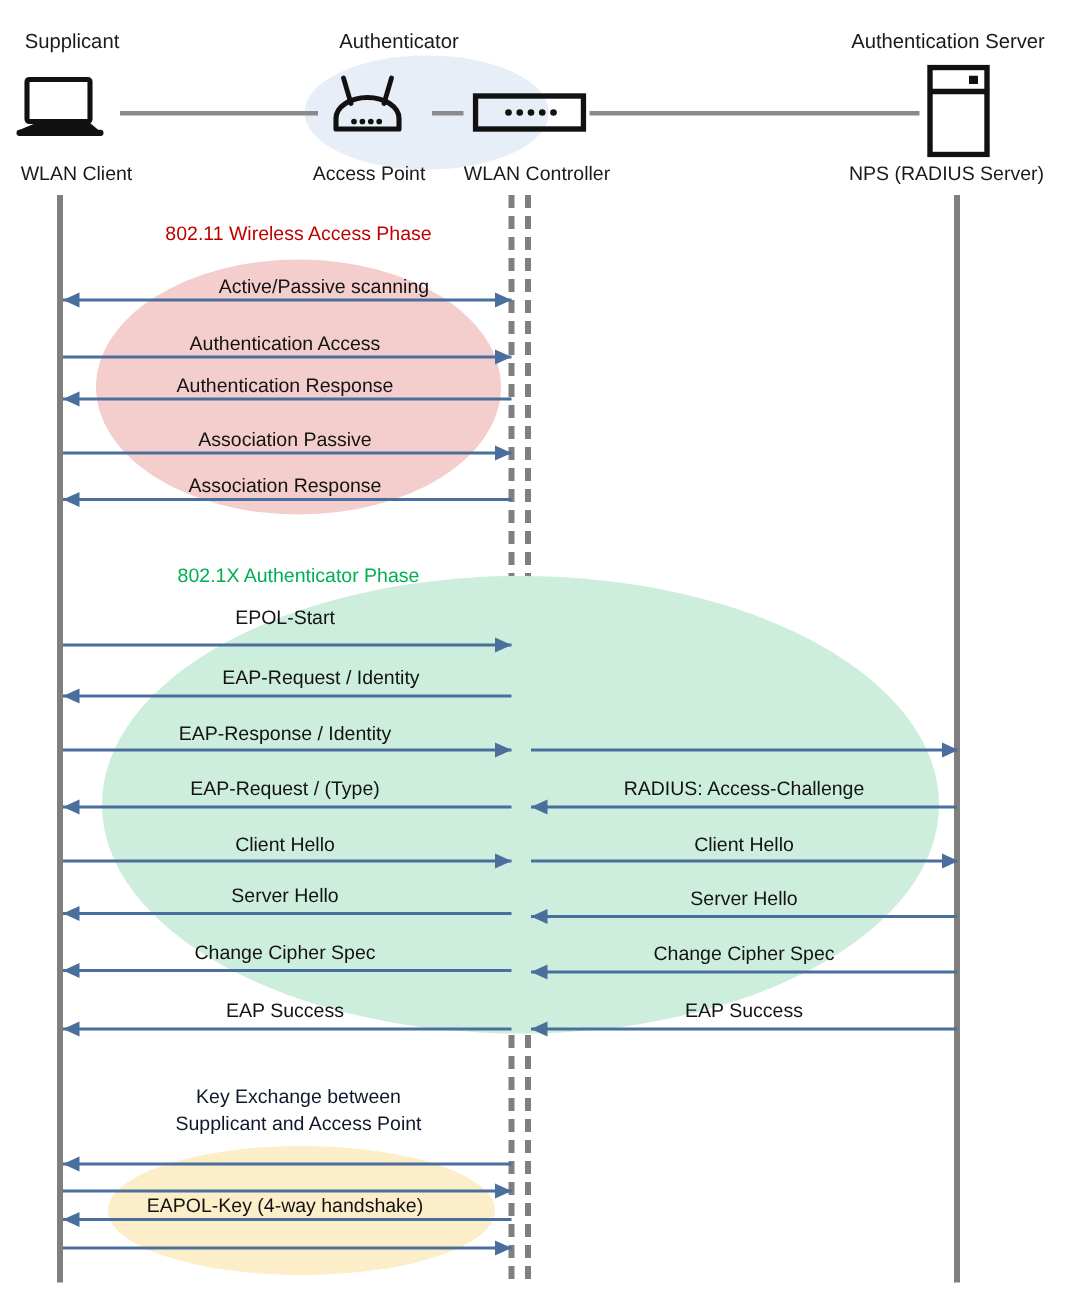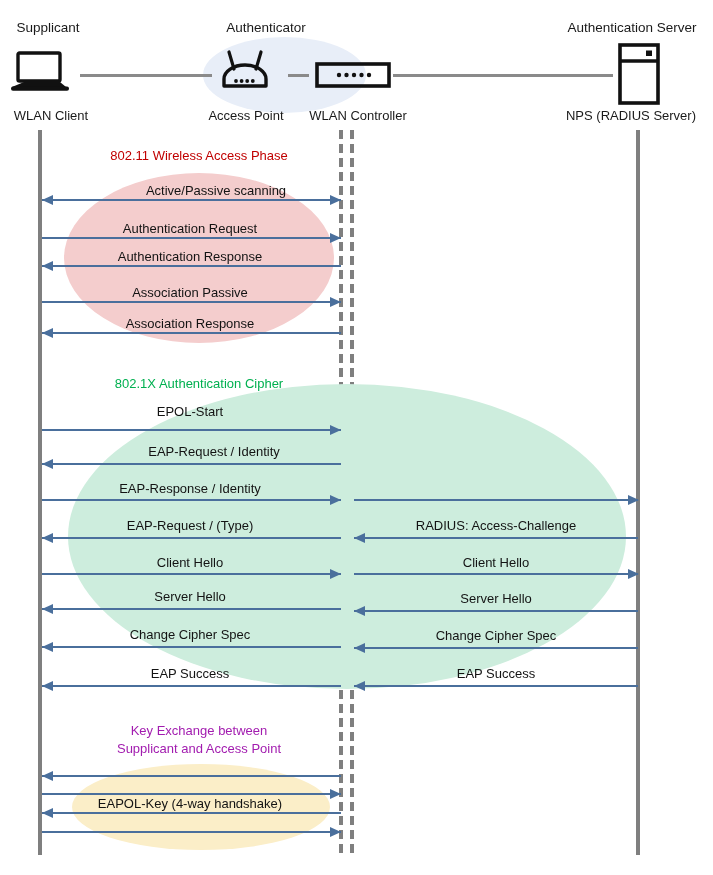--- a/index.html
+++ b/index.html
@@ -57,21 +57,21 @@
 
   
   .phase-title{
     font-size:13px;
     text-align:center;
     white-space:nowrap;
     line-height:17px;
   }
   .t-red{color:#c00000;}
   .t-green{color:#00b050;}
-  .t-orange{color:#a21caf;}
+  .t-orange{color:#0f172a;}
 
   
   .msg-label{
     font-size:13px;
     color:#131313;
     text-align:center;
     white-space:nowrap;
     line-height:1;
   }
   .arrow-line{
@@ -155,39 +155,39 @@
 
   <div class="abs phase-ellipse ell-pink" style="left:64px;top:173px;width:270px;height:170px;"></div>
 
   <div class="abs phase-title t-red" style="left:64px;top:147px;width:270px;">802.11 Wireless Access Phase</div>
 
   <div class="abs msg-label" style="left:42px;top:184px;width:348px;">Active/Passive scanning</div>
   <div class="abs arrow-line" style="left:42px;top:199px;width:299px;"></div>
   <div class="abs arrow-head head-left" style="left:42px;top:195px;"></div>
   <div class="abs arrow-head head-right" style="left:330px;top:195px;"></div>
 
-  <div class="abs msg-label" style="left:42px;top:222px;width:296px;">Authentication Request</div>
+  <div class="abs msg-label" style="left:42px;top:222px;width:296px;">Authentication Access</div>
   <div class="abs arrow-line" style="left:42px;top:237px;width:299px;"></div>
   <div class="abs arrow-head head-right" style="left:330px;top:233px;"></div>
 
   <div class="abs msg-label" style="left:42px;top:250px;width:296px;">Authentication Response</div>
   <div class="abs arrow-line" style="left:42px;top:265px;width:299px;"></div>
   <div class="abs arrow-head head-left" style="left:42px;top:261px;"></div>
 
   <div class="abs msg-label" style="left:42px;top:286px;width:296px;">Association Passive</div>
   <div class="abs arrow-line" style="left:42px;top:301px;width:299px;"></div>
   <div class="abs arrow-head head-right" style="left:330px;top:297px;"></div>
 
   <div class="abs msg-label" style="left:42px;top:317px;width:296px;">Association Response</div>
   <div class="abs arrow-line" style="left:42px;top:332px;width:299px;"></div>
   <div class="abs arrow-head head-left" style="left:42px;top:328px;"></div>
 
   <div class="abs phase-ellipse ell-green" style="left:68px;top:384px;width:558px;height:305px;"></div>
 
-  <div class="abs phase-title t-green" style="left:64px;top:375px;width:270px;">802.1X Authentication Cipher</div>
+  <div class="abs phase-title t-green" style="left:64px;top:375px;width:270px;">802.1X Authenticator Phase</div>
 
   <div class="abs msg-label" style="left:42px;top:405px;width:296px;">EPOL-Start</div>
   <div class="abs arrow-line" style="left:42px;top:429px;width:299px;"></div>
   <div class="abs arrow-head head-right" style="left:330px;top:425px;"></div>
 
   <div class="abs msg-label" style="left:42px;top:445px;width:296px;margin-left:24px;">EAP-Request / Identity</div>
   <div class="abs arrow-line" style="left:42px;top:463px;width:299px;"></div>
   <div class="abs arrow-head head-left" style="left:42px;top:459px;"></div>
 
   <div class="abs msg-label" style="left:42px;top:482px;width:296px;">EAP-Response / Identity</div>

